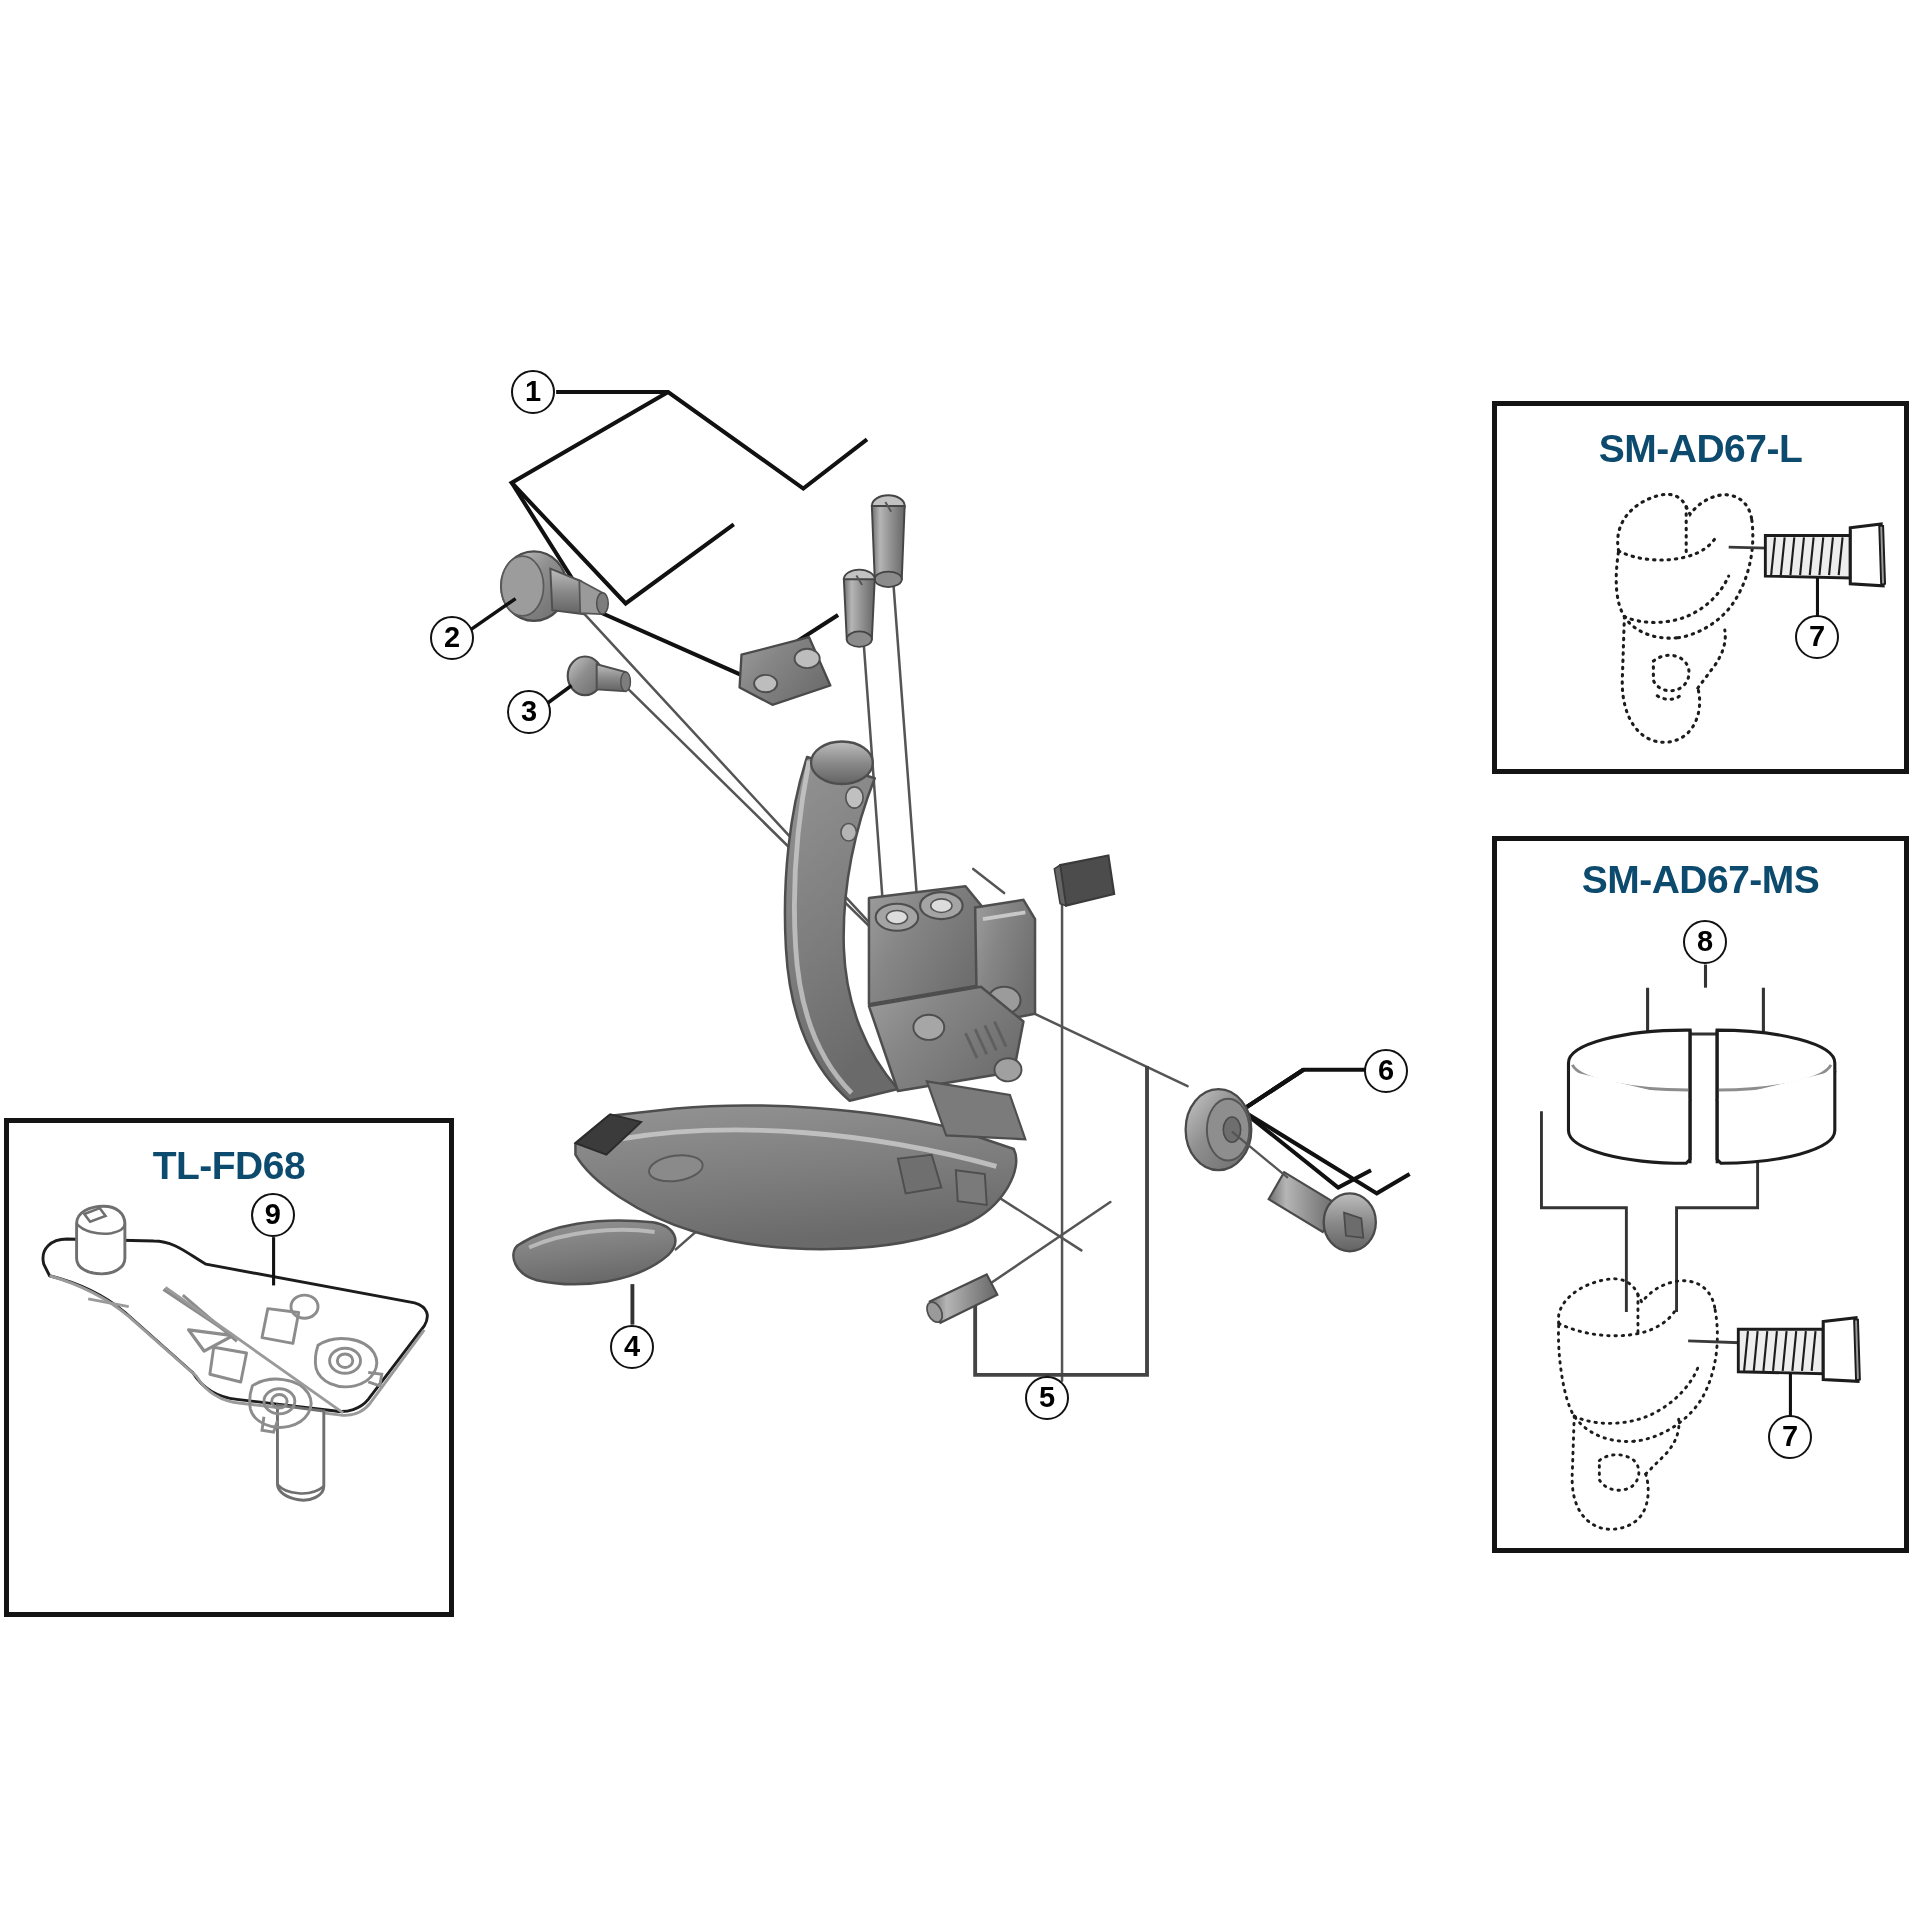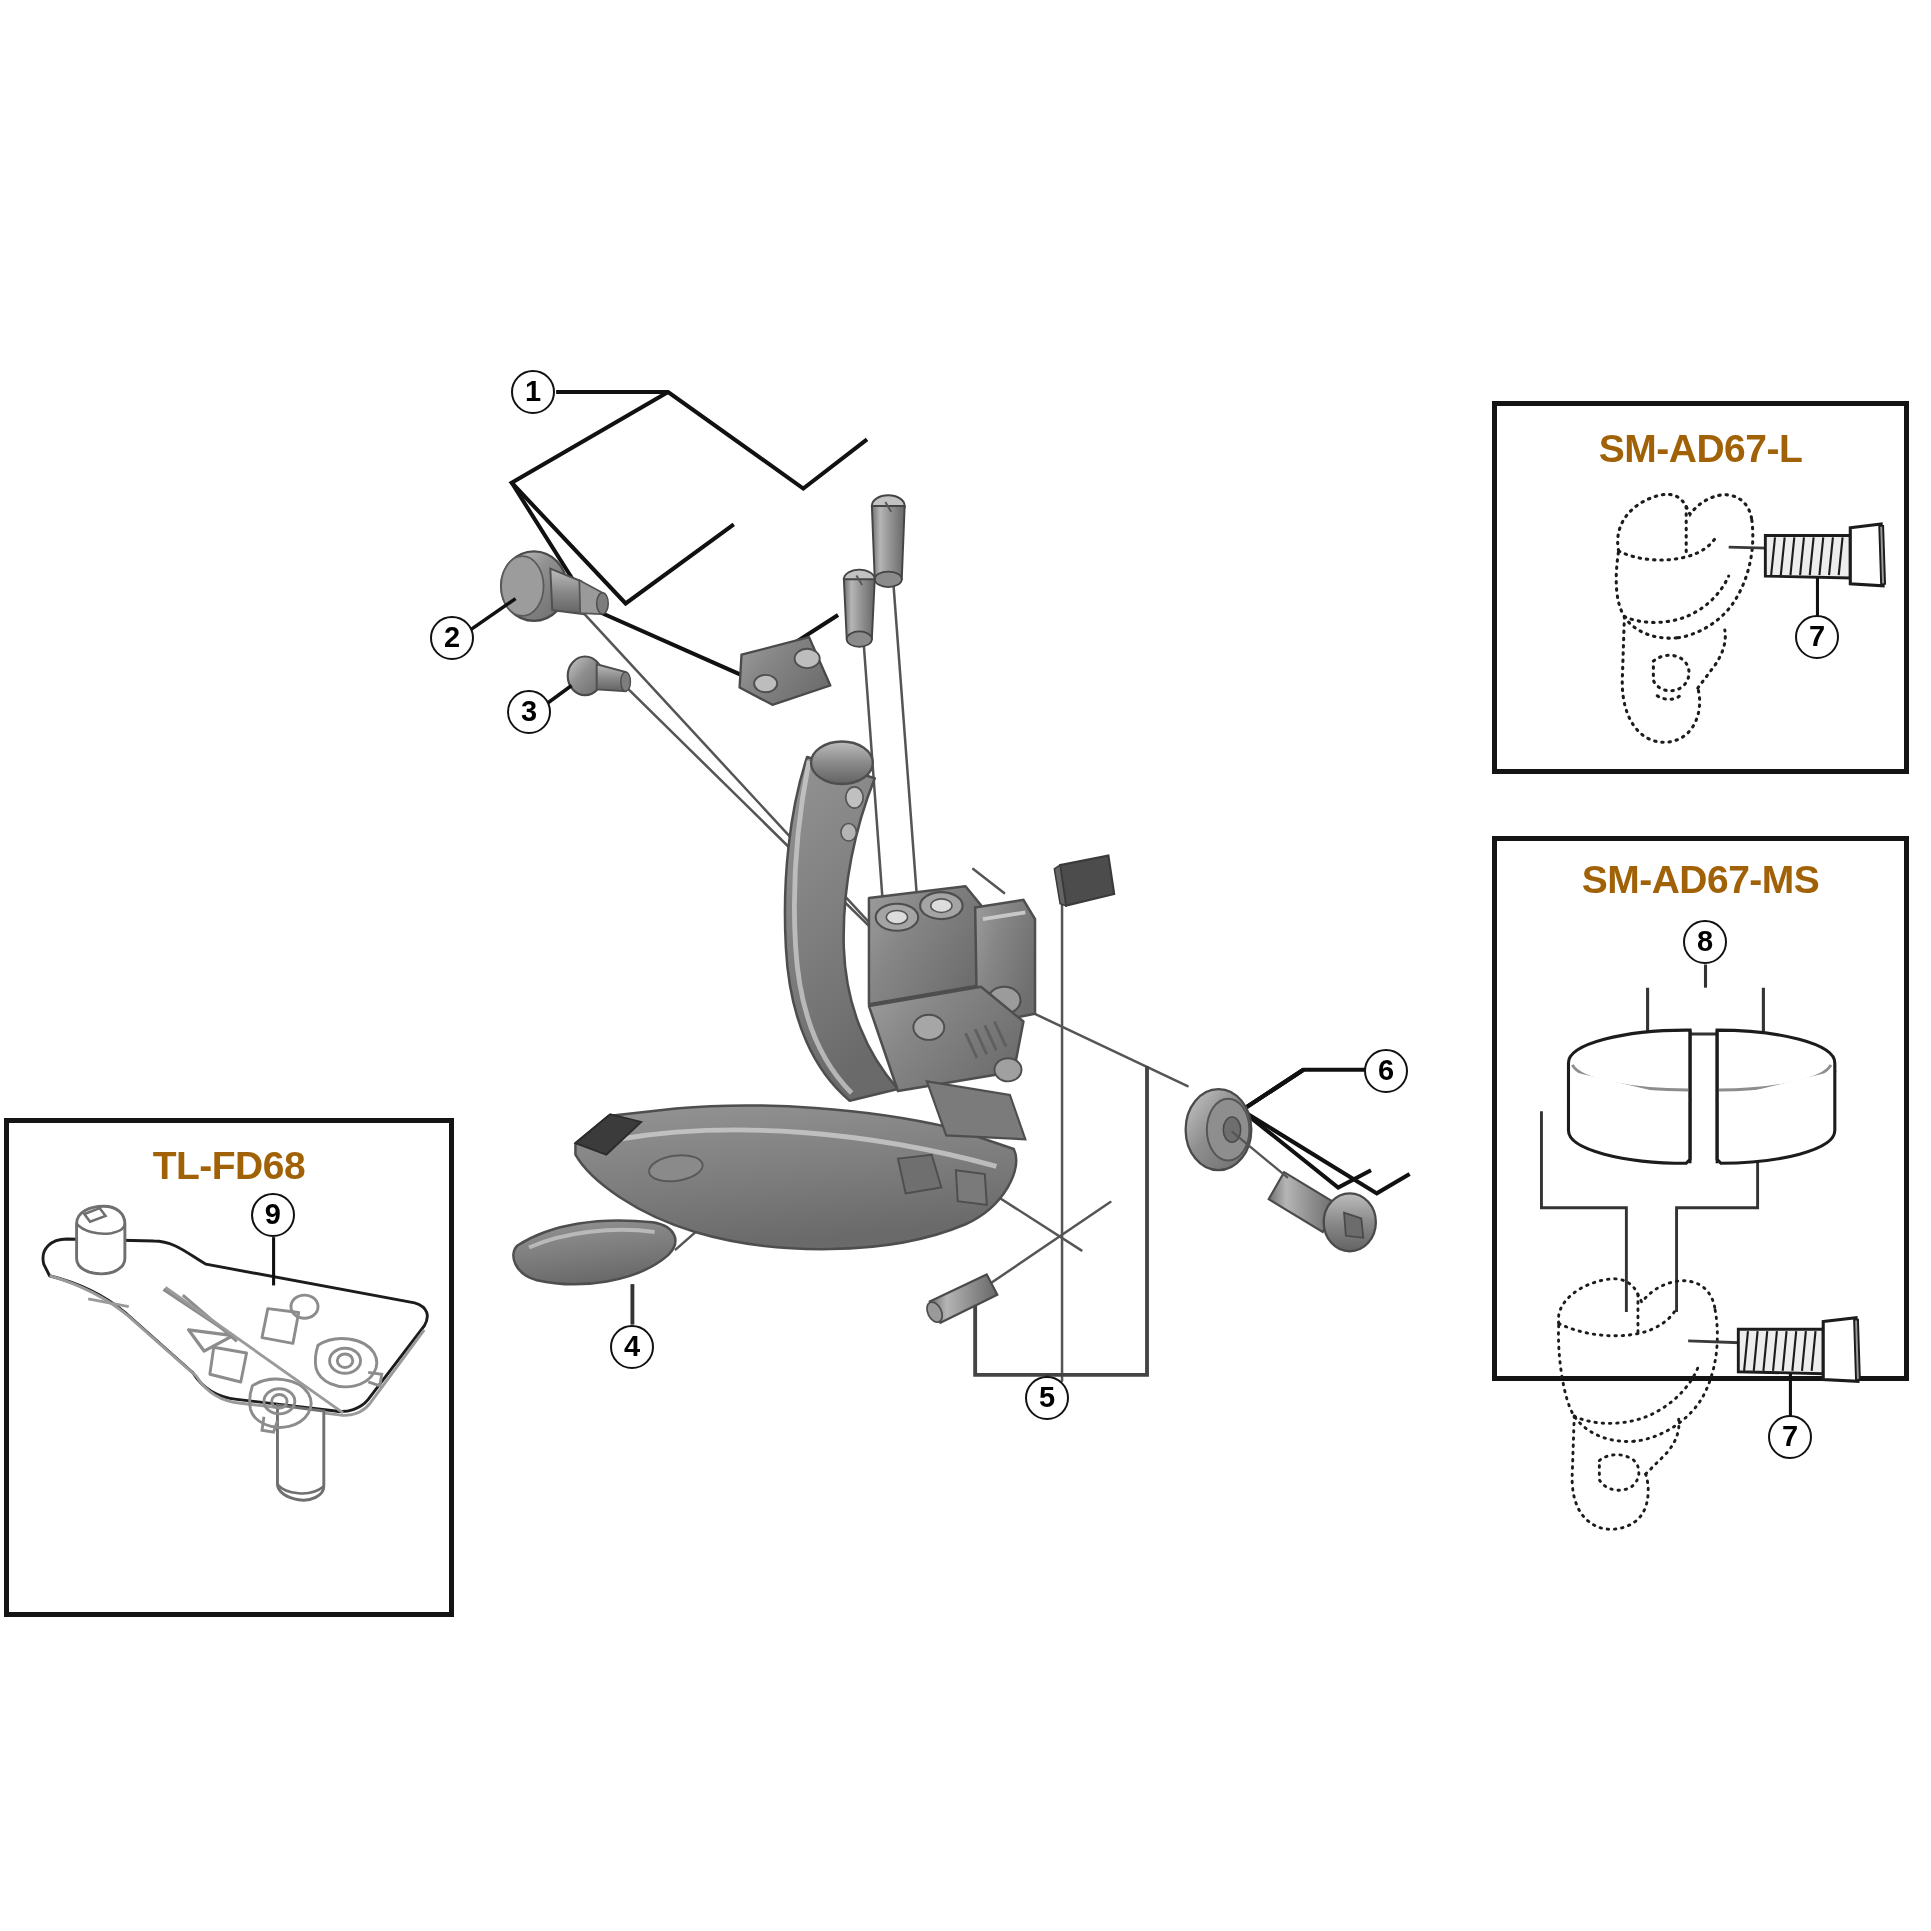--- a/index.html
+++ b/index.html
@@ -18,27 +18,27 @@
     position:absolute;
     background:#ffffff;
     border:5.8px solid #141414;
     box-sizing:border-box;
   }
   .panel-title{
     position:absolute;
     left:0;right:0;
     text-align:center;
     font-weight:bold;
-    color:#a16207;
+    color:#0c4a6e;
     letter-spacing:-0.5px;
     font-family:"Liberation Sans", sans-serif;
   }
   #panel-ad67l{left:1492px;top:401px;width:417px;height:373px;}
   #panel-ad67l .panel-title{top:21px;font-size:39px;}
-  #panel-ad67ms{left:1492px;top:836px;width:417px;height:545px;}
+  #panel-ad67ms{left:1492px;top:836px;width:417px;height:717px;}
   #panel-ad67ms .panel-title{top:17.4px;font-size:39px;}
   #panel-tlfd68{left:3.9px;top:1118px;width:450px;height:499px;}
   #panel-tlfd68 .panel-title{top:21px;font-size:39px;}
 
   .callout{
     position:absolute;
     width:44px;height:44px;
     border:2.9px solid #111;
     border-radius:50%;
     background:#fff;

